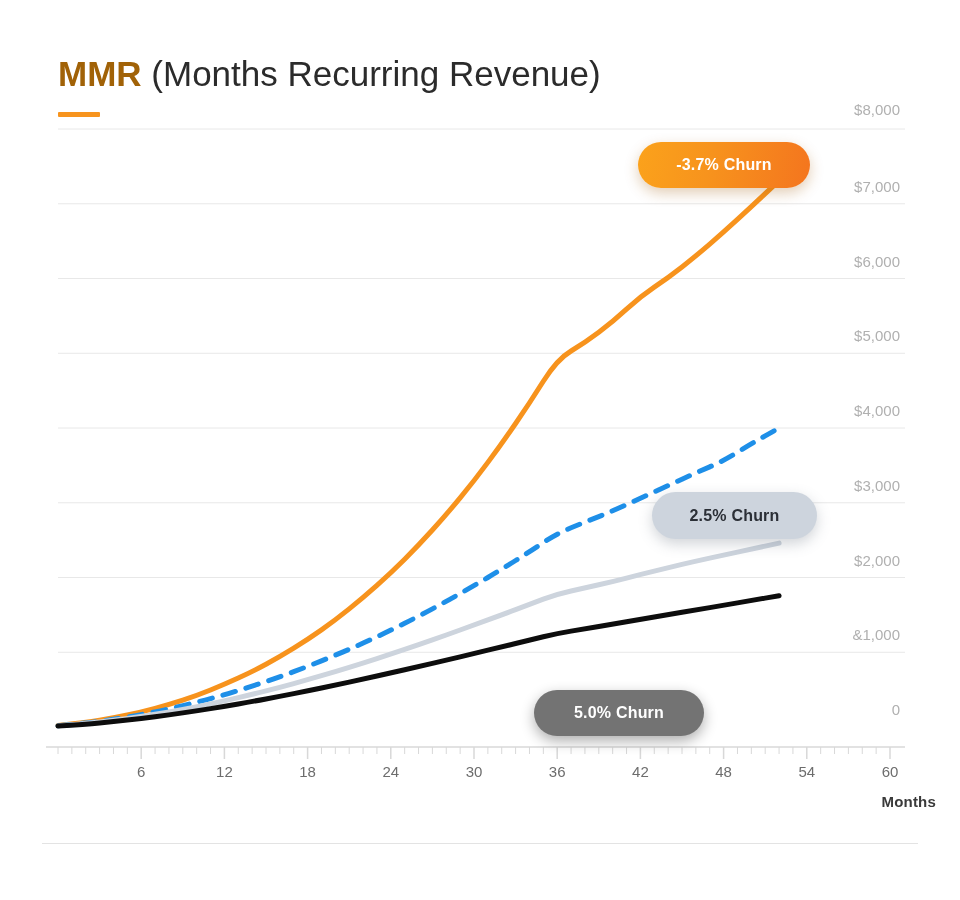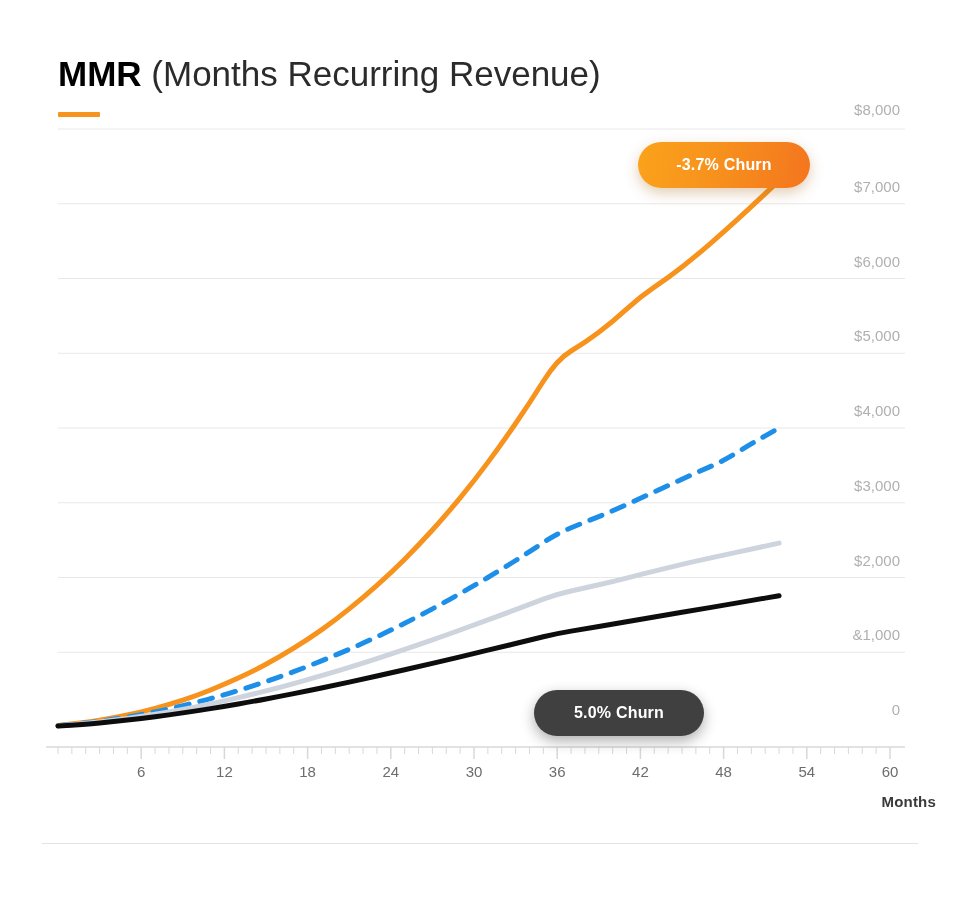--- a/index.html
+++ b/index.html
@@ -25,21 +25,21 @@
   }
   .chart-title {
     font-size: 35px;
     line-height: 44px;
     color: #2b2b2b;
     font-weight: 300;
     white-space: nowrap;
   }
   .chart-title .strong {
     font-weight: 700;
-    color: #000000;
+    color: #a16207;
   }
   .accent-bar {
     margin-top: 16px;
     width: 42px;
     height: 5px;
     border-radius: 1px;
     background: #F7941E;
   }
 
   
@@ -97,21 +97,21 @@
   .badge-grey {
     left: 652px; top: 492px;
     width: 165px; height: 47px;
     background: #cdd4dd;
     color: #2b2f36;
     box-shadow: 0 5px 14px rgba(90,100,115,.28);
   }
   .badge-black {
     left: 534px; top: 690px;
     width: 170px; height: 46px;
-    background: #404040;
+    background: #737373;
     color: #ffffff;
     box-shadow: 0 5px 14px rgba(0,0,0,.32);
     text-align: center;
   }
 
   
   .footer-rule {
     position: absolute;
     left: 42px; top: 843px;
     width: 876px; height: 1px;
@@ -243,17 +243,18 @@
           <path d="M 58.00 725.50 Q 85.73 722.51 99.60 720.27 Q 113.47 718.03 127.33 715.04 Q 141.20 712.05 155.07 708.31 Q 168.93 704.58 182.80 700.09 Q 196.67 695.61 210.53 690.00 Q 224.40 684.39 238.27 678.04 Q 252.13 671.68 266.00 664.21 Q 279.87 656.74 293.73 648.14 Q 307.60 639.54 321.47 629.83 Q 335.33 620.11 349.20 608.89 Q 363.07 597.68 376.93 585.35 Q 390.80 573.01 404.67 559.19 Q 418.53 545.36 432.40 530.03 Q 446.27 514.71 460.13 497.89 Q 474.00 481.07 487.87 462.38 Q 501.73 443.70 515.60 423.51 Q 529.47 403.33 543.33 381.28 Q 557.20 359.23 571.07 351.01 Q 584.93 342.79 598.80 332.32 Q 612.67 321.86 626.53 309.15 Q 640.40 296.44 654.27 287.10 Q 668.13 277.75 682.00 266.91 Q 695.87 256.07 709.73 244.11 Q 723.60 232.15 737.47 219.45 Q 751.33 206.74 765.20 193.66 L 779.07 180.58" fill="none" stroke="#F7931D" stroke-width="5" stroke-linecap="round" stroke-linejoin="round"></path>
           <path d="M 58.00 725.65 Q 85.73 723.11 99.60 721.32 Q 113.47 719.52 127.33 717.10 Q 141.20 714.67 155.07 711.86 Q 168.93 709.06 182.80 705.70 Q 196.67 702.33 210.53 698.60 Q 224.40 694.86 238.27 690.56 Q 252.13 686.26 266.00 681.59 Q 279.87 676.92 293.73 671.68 Q 307.60 666.45 321.47 660.85 Q 335.33 655.24 349.20 649.26 Q 363.07 643.28 376.93 636.74 Q 390.80 630.20 404.67 623.28 Q 418.53 616.37 432.40 608.89 Q 446.27 601.42 460.13 593.57 Q 474.00 585.72 487.87 577.50 Q 501.73 569.28 515.60 560.49 Q 529.47 551.71 543.33 542.55 Q 557.20 533.40 571.07 527.79 Q 584.93 522.18 598.80 516.58 Q 612.67 510.97 626.53 504.62 Q 640.40 498.26 654.27 491.91 Q 668.13 485.56 682.00 479.20 Q 695.87 472.85 709.73 466.87 Q 723.60 460.89 737.47 452.29 Q 751.33 443.70 765.20 435.85 L 779.07 428.00" fill="none" stroke="#1E8FE8" stroke-width="5" stroke-linecap="round" stroke-linejoin="round" stroke-dasharray="13 11"></path>
           <path d="M 58.00 725.88 Q 85.73 723.64 99.60 722.03 Q 113.47 720.42 127.33 718.48 Q 141.20 716.53 155.07 714.29 Q 168.93 712.05 182.80 709.43 Q 196.67 706.82 210.53 703.83 Q 224.40 700.84 238.27 697.59 Q 252.13 694.33 266.00 690.86 Q 279.87 687.38 293.73 683.57 Q 307.60 679.76 321.47 675.72 Q 335.33 671.68 349.20 667.39 Q 363.07 663.09 376.93 658.60 Q 390.80 654.12 404.67 649.45 Q 418.53 644.77 432.40 639.92 Q 446.27 635.06 460.13 630.01 Q 474.00 624.97 487.87 619.92 Q 501.73 614.88 515.60 609.64 Q 529.47 604.41 543.33 599.18 Q 557.20 593.94 571.07 590.95 Q 584.93 587.97 598.80 584.79 Q 612.67 581.61 626.53 578.06 Q 640.40 574.51 654.27 571.15 Q 668.13 567.78 682.00 564.42 Q 695.87 561.05 709.73 558.07 Q 723.60 555.08 737.47 552.09 Q 751.33 549.10 765.20 546.11 L 779.07 543.12" fill="none" stroke="#CDD4DD" stroke-width="5" stroke-linecap="round" stroke-linejoin="round"></path>
           <path d="M 58.00 726.03 Q 85.73 724.16 99.60 722.89 Q 113.47 721.62 127.33 720.05 Q 141.20 718.48 155.07 716.68 Q 168.93 714.89 182.80 712.87 Q 196.67 710.85 210.53 708.61 Q 224.40 706.37 238.27 703.94 Q 252.13 701.51 266.00 698.93 Q 279.87 696.35 293.73 693.62 Q 307.60 690.90 321.47 688.02 Q 335.33 685.14 349.20 682.15 Q 363.07 679.16 376.93 676.06 Q 390.80 672.96 404.67 669.78 Q 418.53 666.60 432.40 663.35 Q 446.27 660.10 460.13 656.81 Q 474.00 653.52 487.87 650.19 Q 501.73 646.87 515.60 643.50 Q 529.47 640.14 543.33 636.78 Q 557.20 633.41 571.07 631.13 Q 584.93 628.85 598.80 626.54 Q 612.67 624.22 626.53 621.79 Q 640.40 619.36 654.27 617.01 Q 668.13 614.65 682.00 612.30 Q 695.87 609.94 709.73 607.62 Q 723.60 605.31 737.47 602.91 Q 751.33 600.52 765.20 598.13 L 779.07 595.74" fill="none" stroke="#0D0D0D" stroke-width="5" stroke-linecap="round" stroke-linejoin="round"></path>
         </g>
     </svg>
     <div class="axis-title">Months</div>
   </div>
 
   <div class="badge badge-orange">-3.7% Churn</div>
+  <div class="badge badge-grey">2.5% Churn</div>
   <div class="badge badge-black">5.0% Churn</div>
 
   <div class="footer-rule"></div>
 
 </div>
 
 </body></html>

